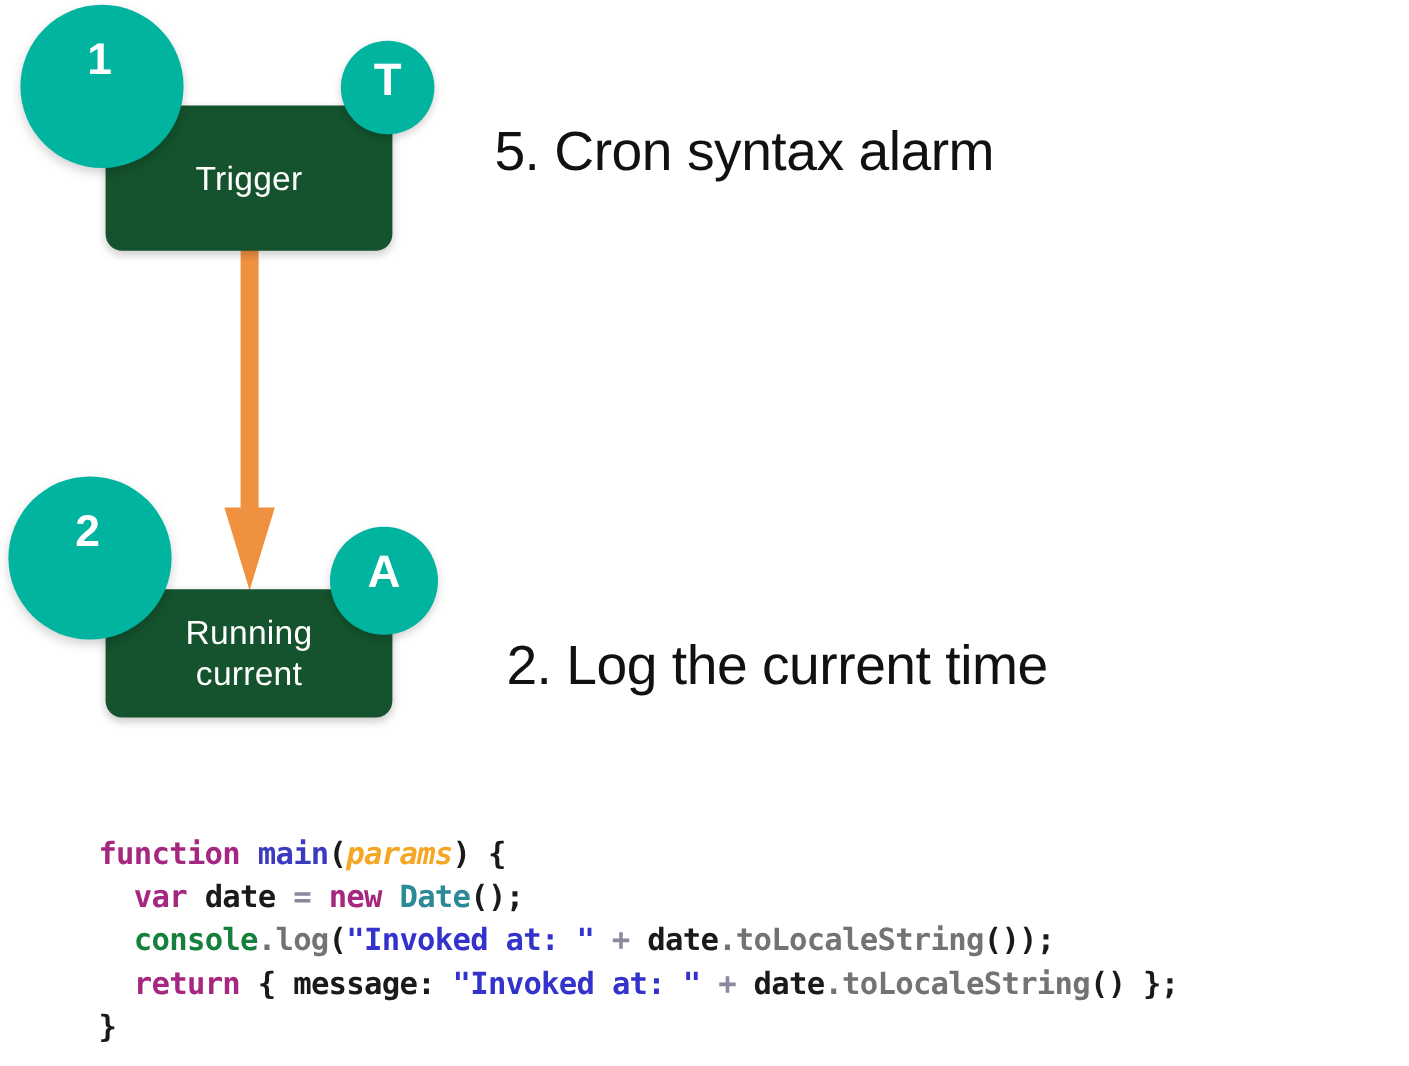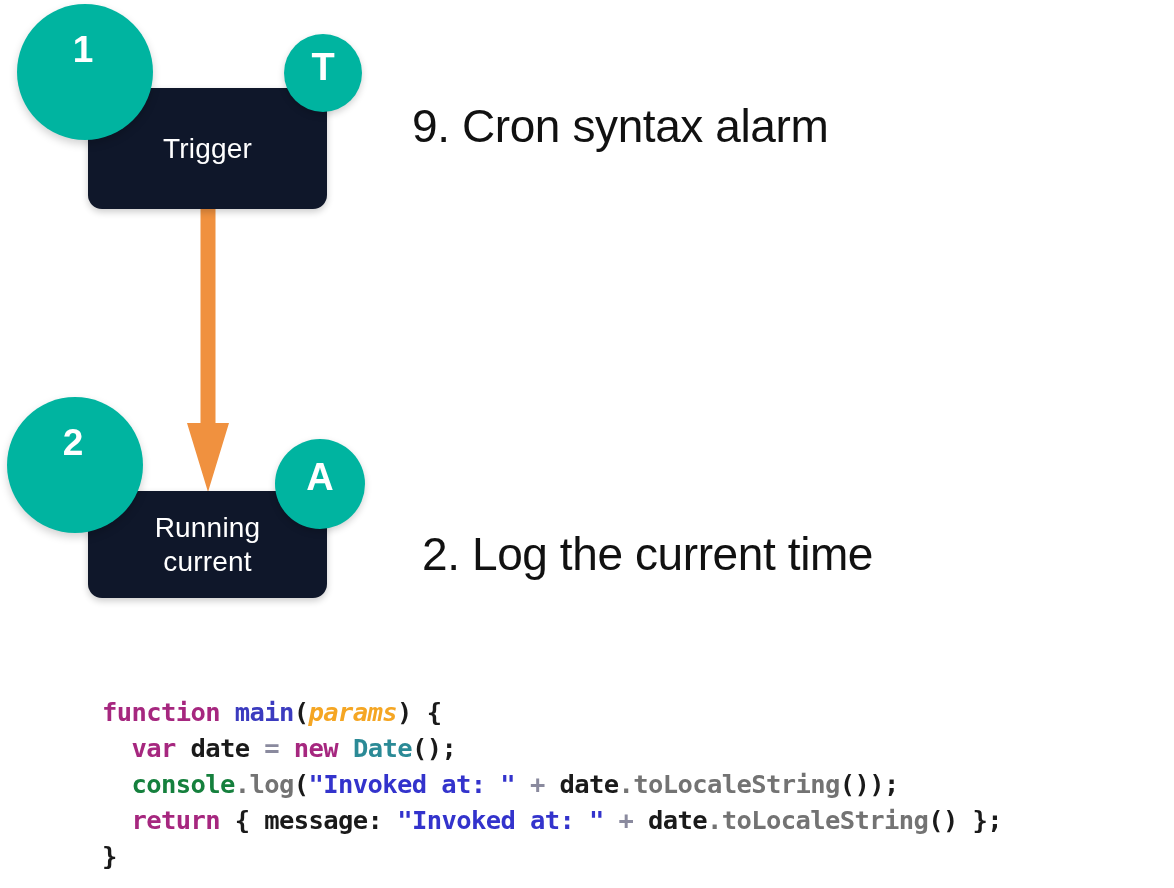--- a/index.html
+++ b/index.html
@@ -19,21 +19,21 @@
   #canvas {
     position: absolute;
     left: 0; top: 0;
     width: 1174px;
     height: 888px;
   }
 
   
   .node-box {
     position: absolute;
-    background: #0f172a;
+    background: #14532d;
     border-radius: 14px;
     box-shadow: 0 3px 7px rgba(0,0,0,0.20);
     color: #ffffff;
     display: flex;
     align-items: center;
     justify-content: center;
     text-align: center;
     line-height: 1.18;
     font-size: 28px;
     font-weight: 400;
@@ -110,21 +110,20 @@
     position: absolute;
     left: 82px;
     top: 694px;
     font-family: "DejaVu Sans Mono", "Liberation Mono", monospace;
     font-size: 25.5px;
     line-height: 36px;
     white-space: pre;
     color: #202020;
     font-weight: bold;
     letter-spacing: -0.6px;
-    margin-left: 20px;
   }
   #code-block .code-line { display: block; height: 36px; }
 
   .tok-kw      { color: #a6277f; }   
   .tok-fn      { color: #3b3bbf; }   
   .tok-param   { color: #f5a623; font-style: italic; }  
   .tok-type    { color: #2b8a96; }   
   .tok-obj     { color: #15803d; }   
   .tok-method  { color: #737373; }   
   .tok-str     { color: #3333cc; }   
@@ -160,18 +159,18 @@
   </div>
 
   <div id="step-circle-2" class="step-circle">
     <span class="step-num">2</span>
   </div>
 
   <div id="type-badge-action" class="type-badge">
     <span class="badge-letter">A</span>
   </div>
 
-  <div id="step-text-1" class="step-text">9. Cron syntax alarm</div>
+  <div id="step-text-1" class="step-text">5. Cron syntax alarm</div>
   <div id="step-text-2" class="step-text">2. Log the current time</div>
 
   <div id="code-block"><span class="code-line"><span class="tok-kw">function</span><span class="tok-plain"> </span><span class="tok-fn">main</span><span class="tok-plain">(</span><span class="tok-param">params</span><span class="tok-plain">)</span><span class="tok-plain"> </span><span class="tok-plain">{</span></span><span class="code-line"><span class="tok-plain">  </span><span class="tok-kw">var</span><span class="tok-plain"> </span><span class="tok-plain">date</span><span class="tok-plain"> </span><span class="tok-op">=</span><span class="tok-plain"> </span><span class="tok-kw">new</span><span class="tok-plain"> </span><span class="tok-type">Date</span><span class="tok-plain">()</span><span class="tok-plain">;</span></span><span class="code-line"><span class="tok-plain">  </span><span class="tok-obj">console</span><span class="tok-method">.log</span><span class="tok-plain">(</span><span class="tok-str">"Invoked at: "</span><span class="tok-plain"> </span><span class="tok-op">+</span><span class="tok-plain"> </span><span class="tok-plain">date</span><span class="tok-method">.toLocaleString</span><span class="tok-plain">()</span><span class="tok-plain">)</span><span class="tok-plain">;</span></span><span class="code-line"><span class="tok-plain">  </span><span class="tok-kw">return</span><span class="tok-plain"> </span><span class="tok-plain">{</span><span class="tok-plain"> </span><span class="tok-plain">message</span><span class="tok-plain">:</span><span class="tok-plain"> </span><span class="tok-str">"Invoked at: "</span><span class="tok-plain"> </span><span class="tok-op">+</span><span class="tok-plain"> </span><span class="tok-plain">date</span><span class="tok-method">.toLocaleString</span><span class="tok-plain">()</span><span class="tok-plain"> </span><span class="tok-plain">}</span><span class="tok-plain">;</span></span><span class="code-line"><span class="tok-plain">}</span></span></div>
 
 </div>
 
 </body></html>

